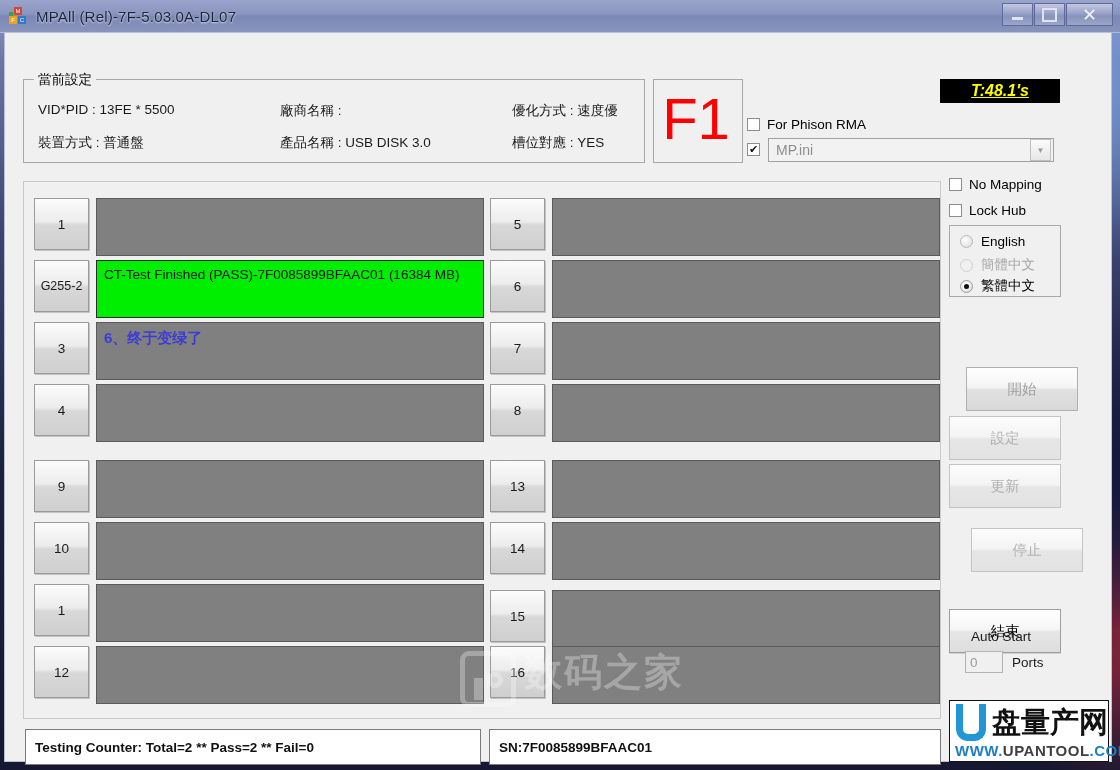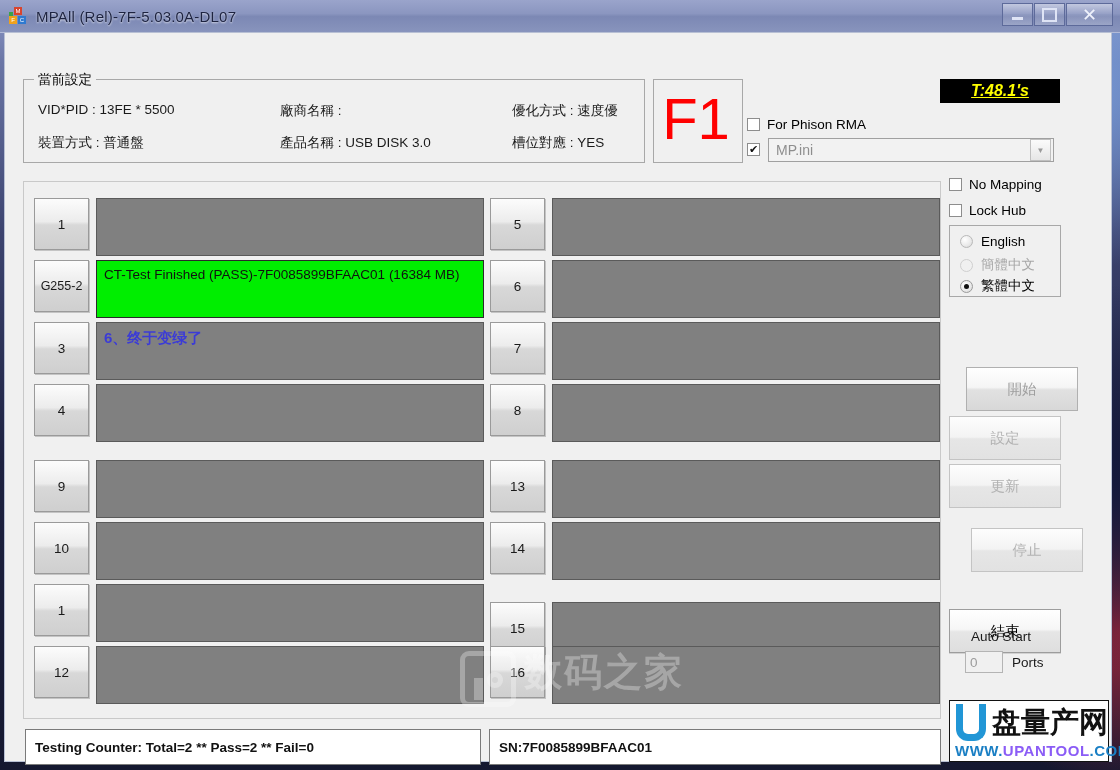--- a/index.html
+++ b/index.html
@@ -218,21 +218,21 @@
   }
   #wm-corner .cn2{
     position:absolute;left:42px;top:2px;font-size:29px;font-weight:bold;color:#111;
     letter-spacing:0px;font-family:"DejaVu Sans",sans-serif;line-height:38px;
   }
   #wm-corner .url{
     position:absolute;left:5px;top:41px;font-size:15px;font-weight:bold;
     letter-spacing:.5px;font-family:"Liberation Sans",sans-serif;
   }
   #wm-corner .url .b{color:#1a7fc4;}
-  #wm-corner .url .r{color:#8b5cf6;}
+  #wm-corner .url .r{color:#404040;}
 </style>
 </head>
 <body>
 
 <div id="window">
   <div id="frame-bg"></div>
 
   <div id="titlebar">
     <div id="app-icon">
       <span class="blk" style="left:5px;top:0;background:#d8442e;">M</span>
@@ -378,21 +378,21 @@
             <div class="pstatus"></div>
           </div>
           <div class="prow" style="top: 278px;">
             <div class="pbtn">13</div>
             <div class="pstatus"></div>
           </div>
           <div class="prow" style="top: 340px;">
             <div class="pbtn">14</div>
             <div class="pstatus"></div>
           </div>
-          <div class="prow" style="top: 420px;">
+          <div class="prow" style="top: 408px;">
             <div class="pbtn">15</div>
             <div class="pstatus"></div>
           </div>
           <div class="prow" style="top: 464px;">
             <div class="pbtn">16</div>
             <div class="pstatus"></div>
           </div>
         </div>
     </div>
 

